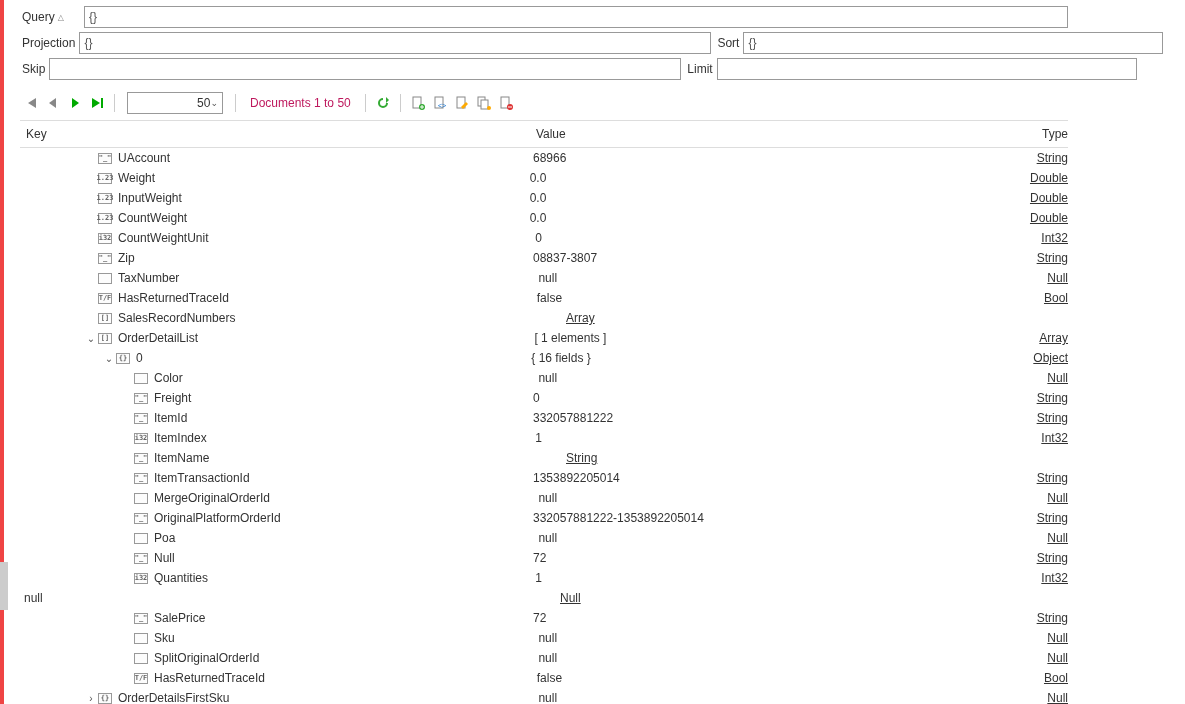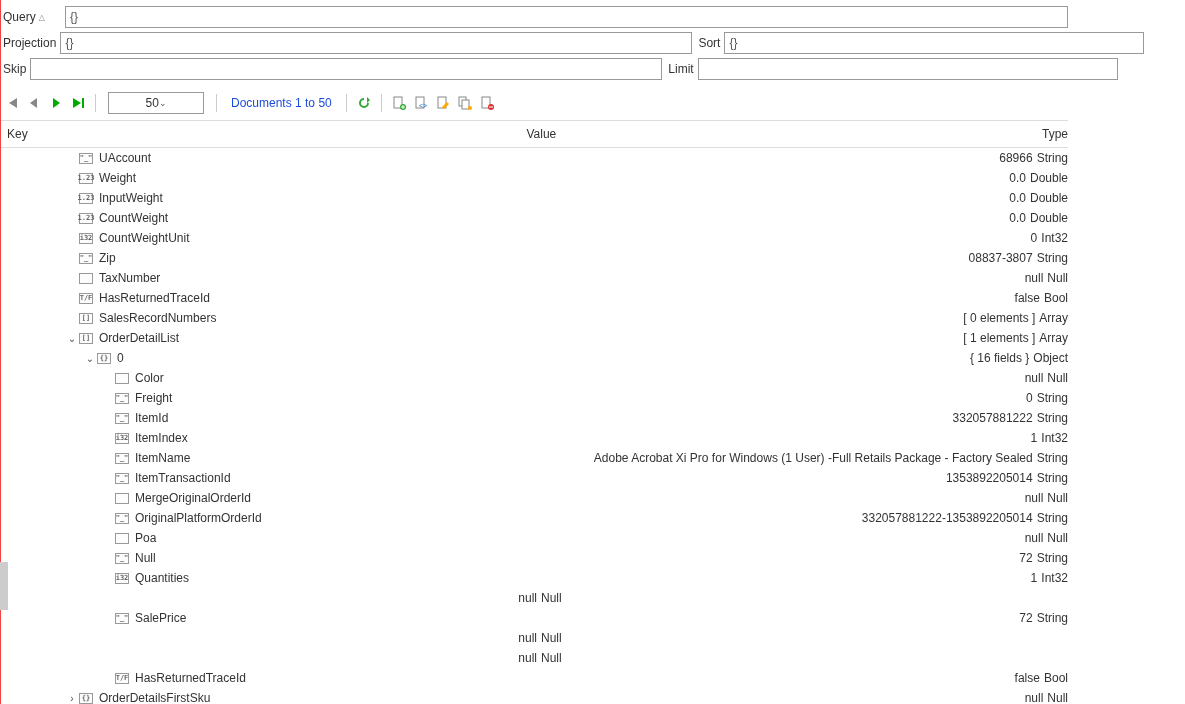--- a/index.html
+++ b/index.html
@@ -4,22 +4,22 @@
 <style>
   * { box-sizing: border-box; margin: 0; padding: 0; }
   body {
     font-family: "Segoe UI", Tahoma, sans-serif;
     font-size: 12px;
     color: #333;
     background: #fff;
     overflow: hidden;
   }
   .container {
-    border-left: 1px solid #ef4444;
-    padding-left: 0;
+    border-left: 4px solid #ef4444;
+    padding-left: 16px;
     width: 1068px;
     height: 704px;
     padding-top: 4px;
   }
   .query-row {
     display: flex;
     align-items: center;
     padding: 2px 0;
     gap: 4px;
   }
@@ -75,29 +75,29 @@
   }
   .page-select {
     border: 1px solid #999;
     height: 22px;
     width: 96px;
     padding: 1px 4px;
     font-size: 12px;
     background: #fff;
     display: flex;
     align-items: center;
-    justify-content: center;
+    justify-content: flex-end;
     margin: 0 4px;
   }
   .page-select .chev {
     font-size: 9px;
     color: #555;
   }
   .doc-count {
-    color: #1d4ed8;
+    color: #be185d;
     padding: 0 6px;
   }
 
   .grid-header {
     display: flex;
     border-bottom: 1px solid #ddd;
     background: #fff;
     font-size: 12px;
     color: #333;
     padding: 6px 0;
@@ -122,25 +122,25 @@
     display: flex;
     align-items: center;
     overflow: hidden;
     white-space: nowrap;
   }
   .value-cell {
     width: 536px;
     padding-left: 4px;
     overflow: hidden;
     white-space: nowrap;
-    text-align: right;
   }
   .type-cell {
     flex: 1;
     padding-left: 4px;
+    text-decoration: underline;
   }
   .expander {
     width: 14px;
     height: 14px;
     display: flex;
     align-items: center;
     justify-content: center;
     cursor: pointer;
     color: #555;
     font-size: 10px;
@@ -357,21 +357,20 @@
         <div class="value-cell">false</div>
         <div class="type-cell">Bool</div>
       </div>
       <div class="row">
         <div class="key-cell">
           <span style="display:inline-block;width:64px"></span>
           <span class="expander"></span>
           <span class="type-icon arr">[]</span>
           <span>SalesRecordNumbers</span>
         </div>
-        <div class="value-cell">[ 0 elements ]</div>
         <div class="type-cell">Array</div>
       </div>
       <div class="row">
         <div class="key-cell">
           <span style="display:inline-block;width:64px"></span>
           <span class="expander">⌄</span>
           <span class="type-icon arr">[]</span>
           <span>OrderDetailList</span>
         </div>
         <div class="value-cell">[ 1 elements ]</div>
@@ -427,21 +426,20 @@
         <div class="value-cell">1</div>
         <div class="type-cell">Int32</div>
       </div>
       <div class="row">
         <div class="key-cell">
           <span style="display:inline-block;width:100px"></span>
           <span class="expander"></span>
           <span class="type-icon str">"_"</span>
           <span>ItemName</span>
         </div>
-        <div class="value-cell">Adobe Acrobat Xi Pro for Windows (1 User) -Full Retails Package - Factory Sealed</div>
         <div class="type-cell">String</div>
       </div>
       <div class="row">
         <div class="key-cell">
           <span style="display:inline-block;width:100px"></span>
           <span class="expander"></span>
           <span class="type-icon str">"_"</span>
           <span>ItemTransactionId</span>
         </div>
         <div class="value-cell">1353892205014</div>
@@ -505,24 +503,36 @@
         <div class="key-cell">
           <span style="display:inline-block;width:100px"></span>
           <span class="expander"></span>
           <span class="type-icon str">"_"</span>
           <span>SalePrice</span>
         </div>
         <div class="value-cell">72</div>
         <div class="type-cell">String</div>
       </div>
       <div class="row">
-        <div class="value-cell">null</div>
-        <div class="type-cell">Null</div>
-      </div>
-      <div class="row">
+        <div class="key-cell">
+          <span style="display:inline-block;width:100px"></span>
+          <span class="expander"></span>
+          <span class="type-icon null"></span>
+          <span>Sku</span>
+        </div>
+        <div class="value-cell">null</div>
+        <div class="type-cell">Null</div>
+      </div>
+      <div class="row">
+        <div class="key-cell">
+          <span style="display:inline-block;width:100px"></span>
+          <span class="expander"></span>
+          <span class="type-icon null"></span>
+          <span>SplitOriginalOrderId</span>
+        </div>
         <div class="value-cell">null</div>
         <div class="type-cell">Null</div>
       </div>
       <div class="row">
         <div class="key-cell">
           <span style="display:inline-block;width:100px"></span>
           <span class="expander"></span>
           <span class="type-icon bool">T/F</span>
           <span>HasReturnedTraceId</span>
         </div>

